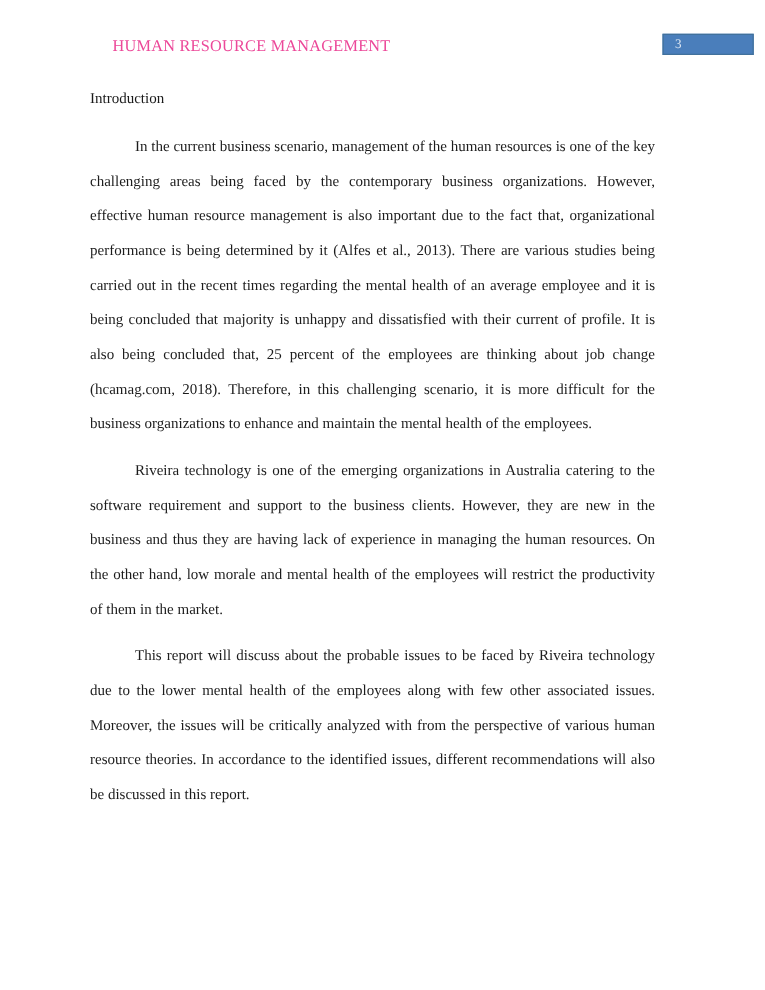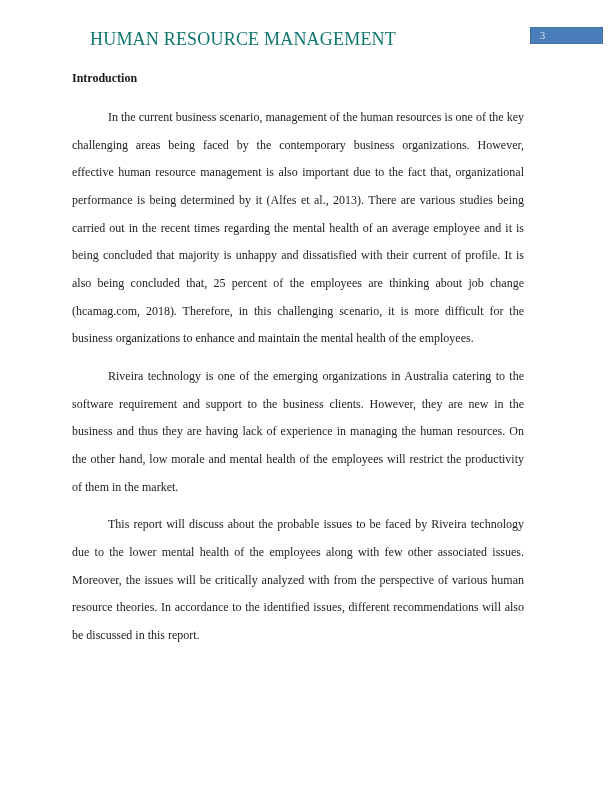--- a/index.html
+++ b/index.html
@@ -13,23 +13,23 @@
     height: 792px;
     background: #ffffff;
     font-family: "Liberation Serif", "DejaVu Serif", serif;
     color: #1c1c1c;
     overflow: hidden;
   }
   .running-head {
     position: absolute;
     left: 90px;
     top: 29px;
-    font-size: 18px;
+    font-size: 13px;
     letter-spacing: 0.2px;
-    color: #0f766e;
+    color: #ec4899;
     white-space: nowrap;
   }
   .pagenum-box {
     position: absolute;
     left: 530px;
     top: 27px;
     width: 73px;
     height: 17px;
     background: #4a7ebb;
     border: 1px solid #41719c;
@@ -44,21 +44,21 @@
     line-height: 15px;
   }
   .content {
     position: absolute;
     left: 72px;
     top: 71px;
     width: 468px;
   }
   .section-heading {
     font-size: 12px;
-    font-weight: 700;
+    font-weight: 400;
     line-height: 14px;
     margin: 0 0 19px 0;
     color: #1a1a1a;
   }
   .body-par {
     font-size: 12px;
     line-height: 27.65px;
     text-align: justify;
     text-indent: 36px;
     margin: 0 16px 10px 0;

